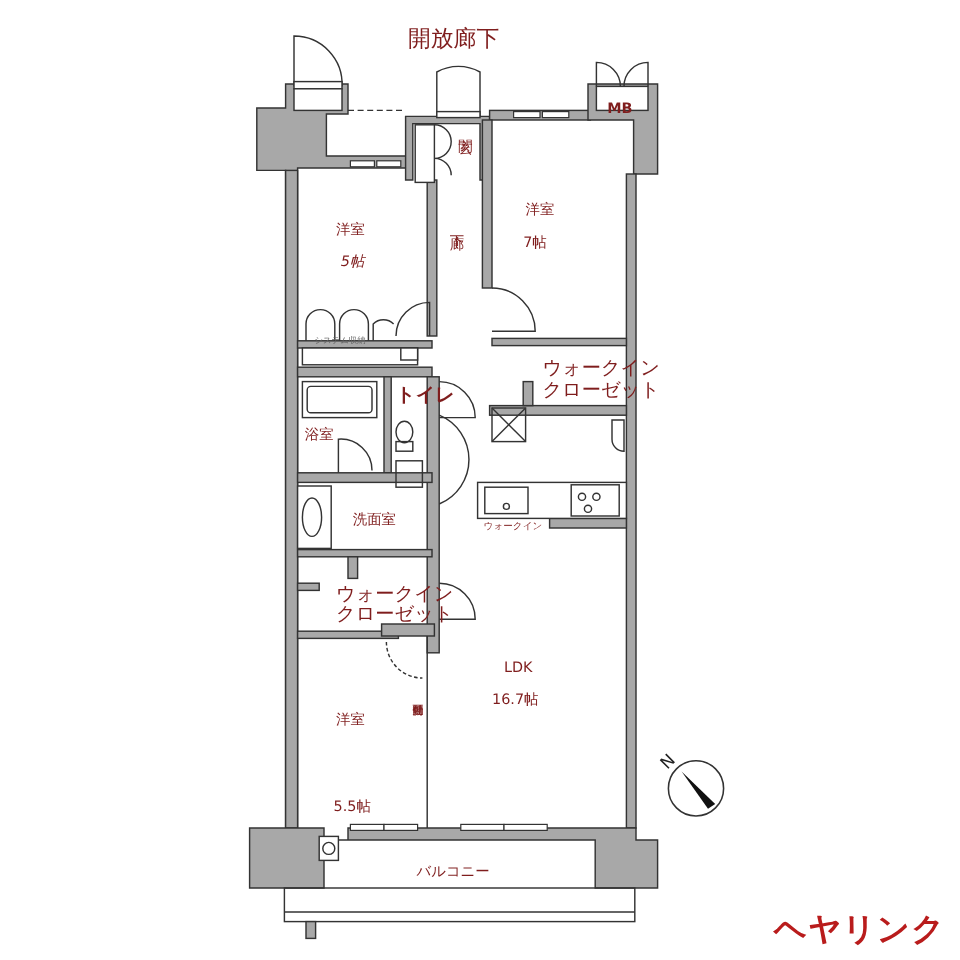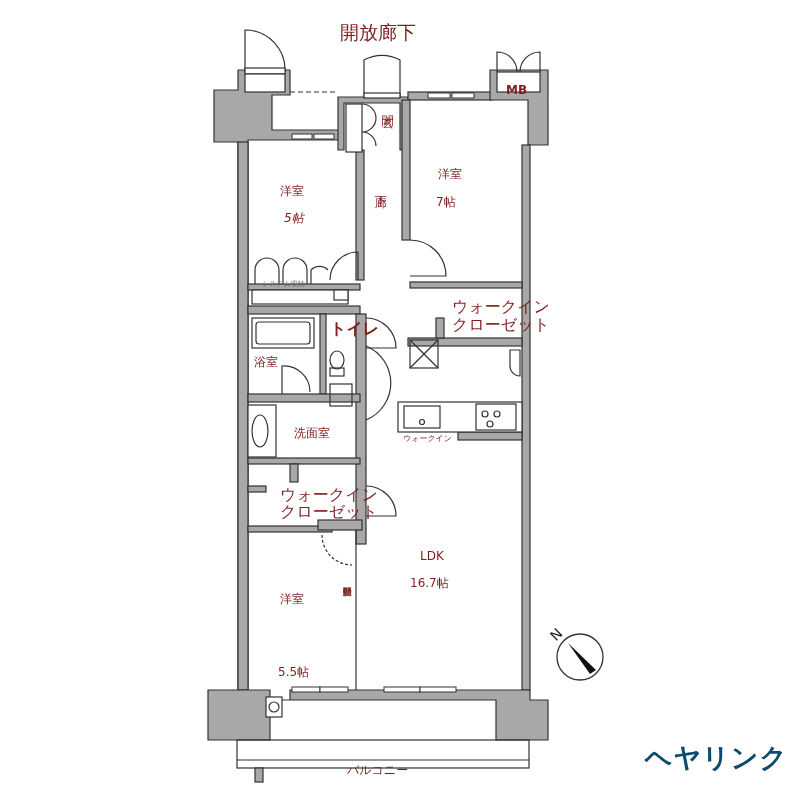--- a/index.html
+++ b/index.html
@@ -4,21 +4,21 @@
 <style>
   html,body{margin:0;padding:0;background:#ffffff;}
   body{width:800px;height:800px;position:relative;overflow:hidden;font-family:"DejaVu Sans",sans-serif;}
   svg{position:absolute;left:0;top:0;}
   .lbl{position:absolute;color:#7f1d1d;text-align:center;white-space:nowrap;line-height:1.15;}
   .big{font-size:19px;}
   .med{font-size:12px;}
   .sm{font-size:16px;}
   .xs{font-size:6px;color:#999;}
   .vert{writing-mode:vertical-rl;}
-  .logo{position:absolute;right:12px;bottom:24px;color:#0c4a6e;font-size:27px;font-weight:bold;letter-spacing:1px;margin-top:20px;}
+  .logo{position:absolute;right:12px;bottom:8px;color:#b91c1c;font-size:27px;font-weight:bold;letter-spacing:1px;margin-top:20px;}
 </style>
 </head>
 <body>
 
 <svg width="800" height="800" viewBox="0 0 800 800">
   <g fill="#a8a8a8" stroke="#333" stroke-width="1.2">
 
     <path d="M214 90 L238 90 L238 70 L290 70 L290 95 L272 95 L272 130 L340 130 L340 140 L248 140 L248 690 L238 690 L238 142 L214 142 Z"></path>
 
     <path d="M338 97 L408 97 L408 100 L408 150 L400 150 L400 103 L344 103 L344 150 L338 150 Z"></path>
@@ -172,15 +172,15 @@
 <div class="lbl xs" style="left:262px;top:280px;color:#666;font-size:7px;">システム収納</div>
 <div class="lbl sm" style="left:452px;top:298px;">ウォークイン</div>
 <div class="lbl sm" style="left:452px;top:316px;">クローゼット</div>
 <div class="lbl sm" style="left:330px;top:320px;font-weight:bold;">トイレ</div>
 <div class="lbl sm" style="left:254px;top:356px;font-size:12px;">浴室</div>
 <div class="lbl med" style="left:294px;top:427px;">洗面室</div>
 <div class="lbl" style="left:403px;top:434px;font-size:8px;">ウォークイン</div>
 <div class="lbl sm" style="left:280px;top:486px;">ウォークイン</div>
 <div class="lbl sm" style="left:280px;top:503px;">クローゼット</div>
 <div class="lbl vert" style="left:342px;top:580px;font-size:9px;">可動間仕切</div>
-<div class="lbl med" style="left:347px;top:720px;margin-top:44px;">バルコニー</div>
+<div class="lbl med" style="left:347px;top:720px;">バルコニー</div>
 
 <div class="logo">ヘヤリンク</div>
 
 </body></html>

